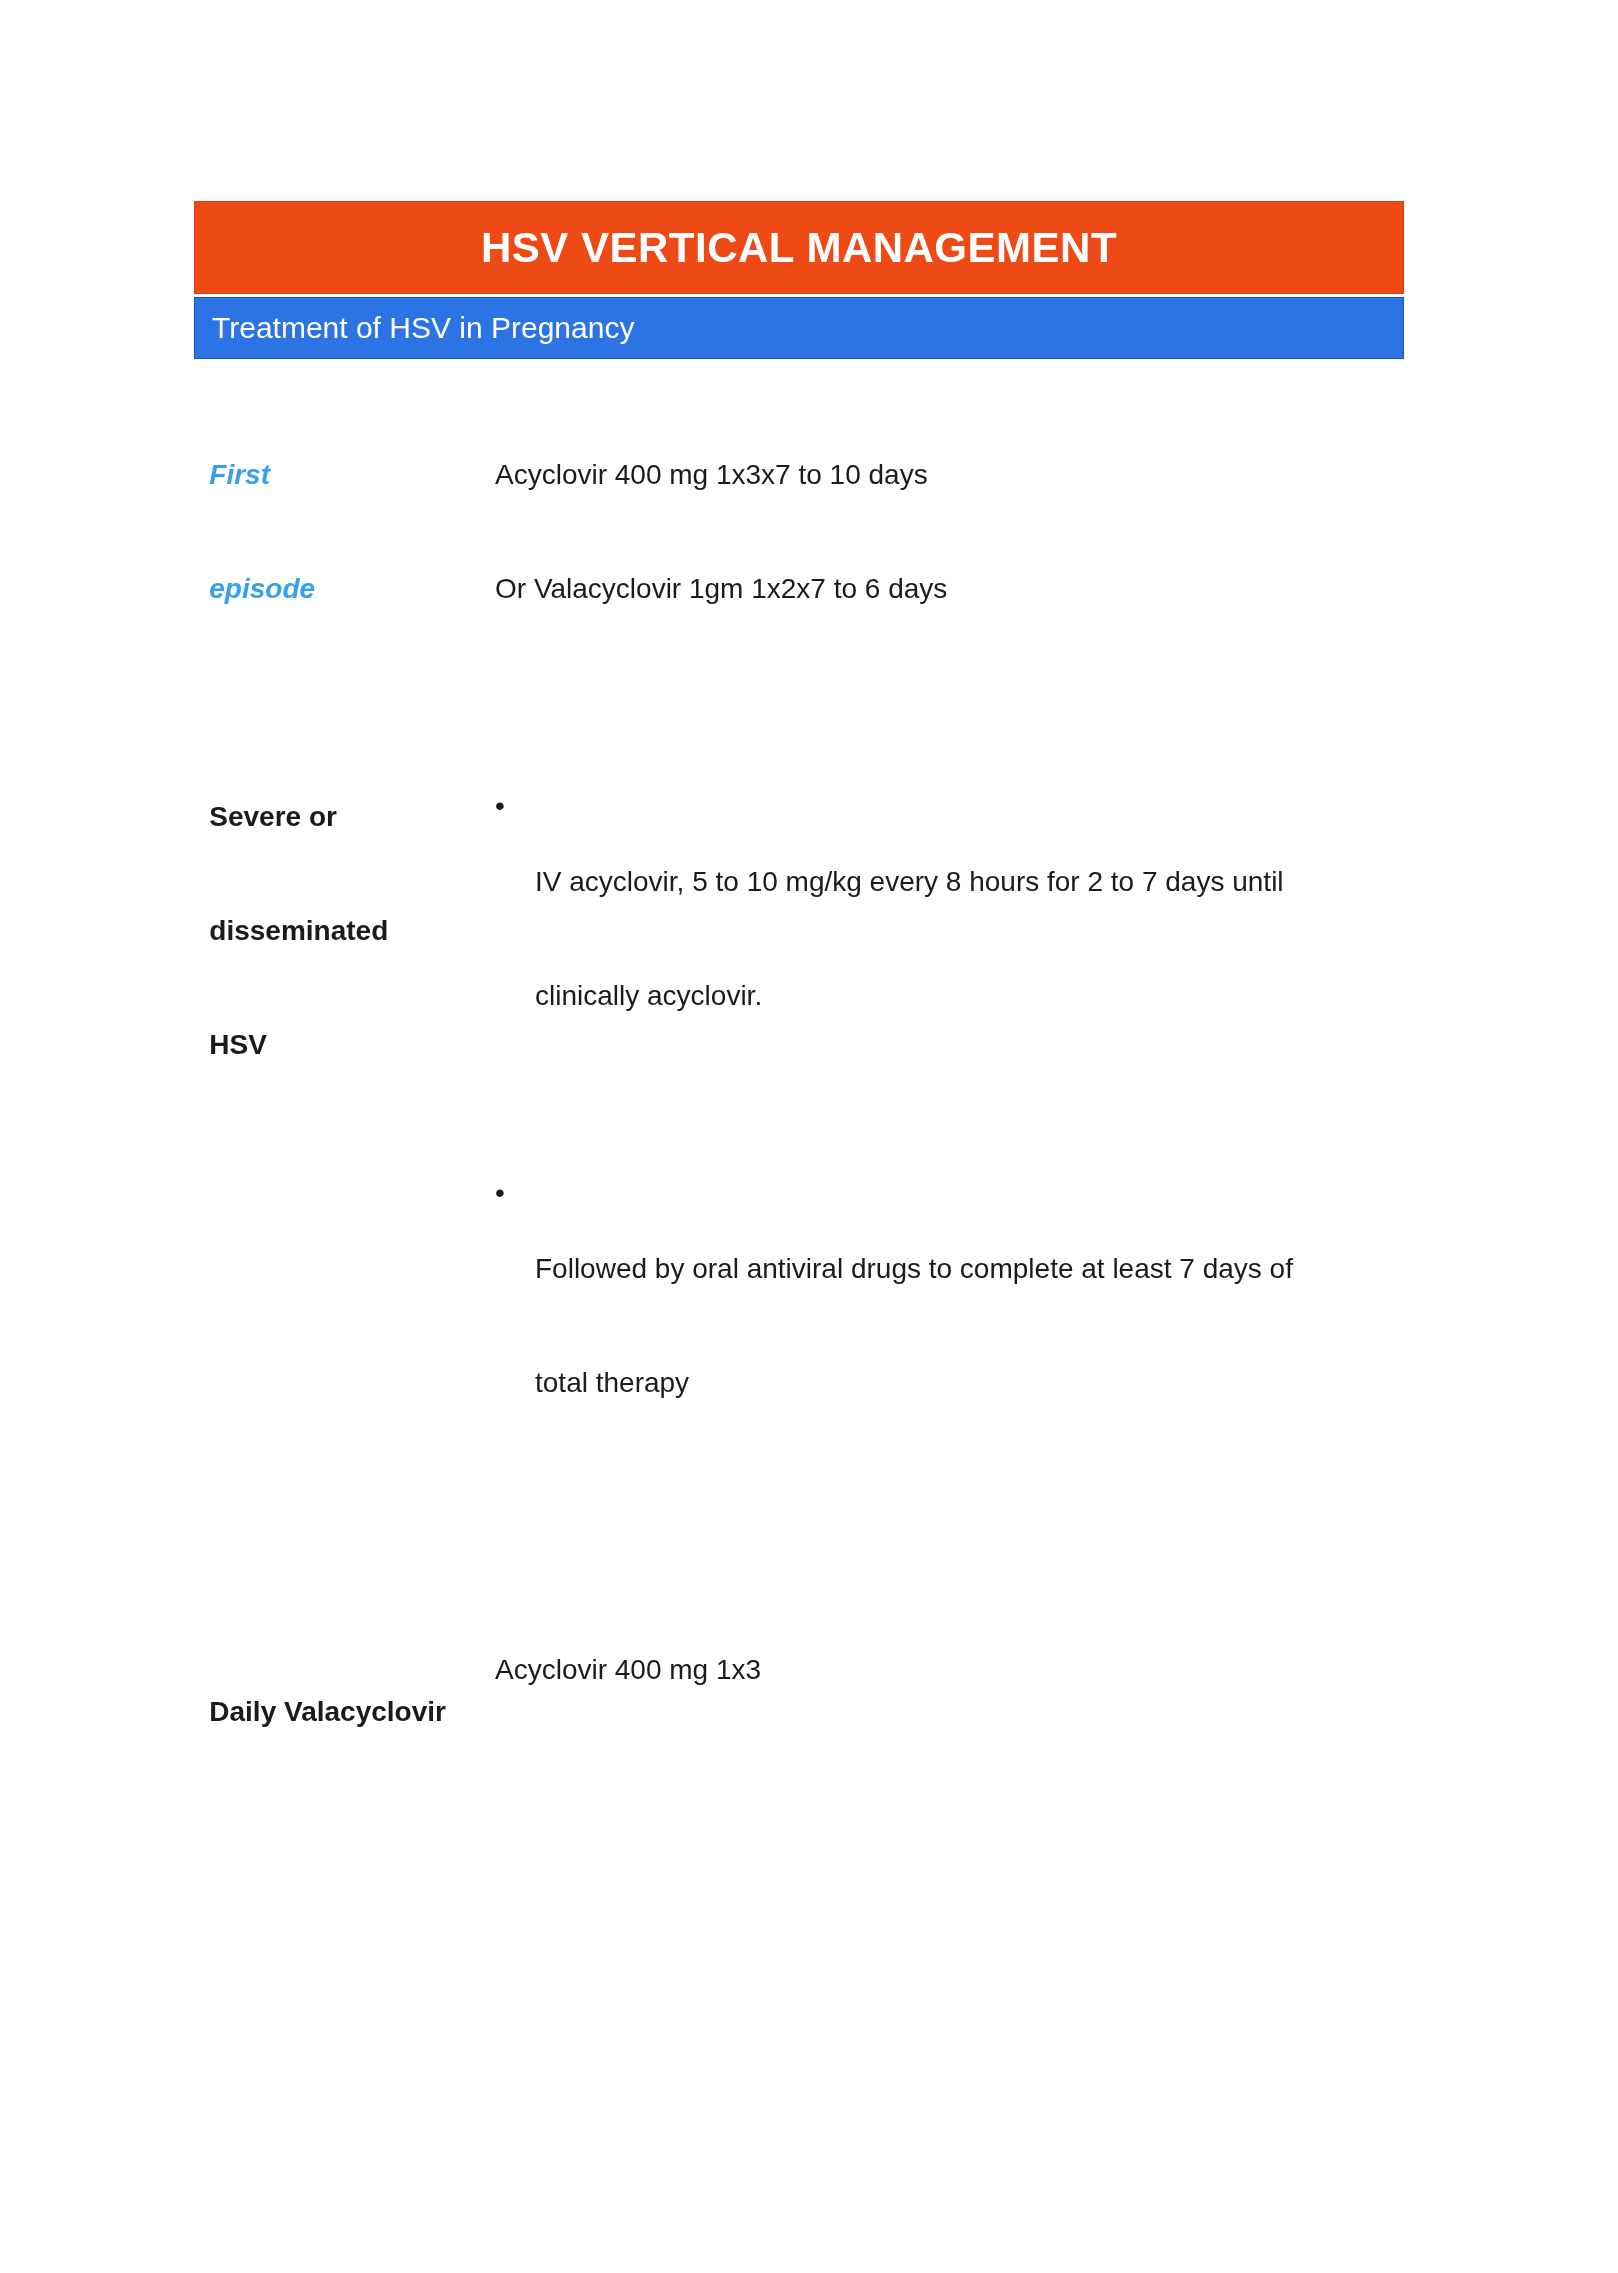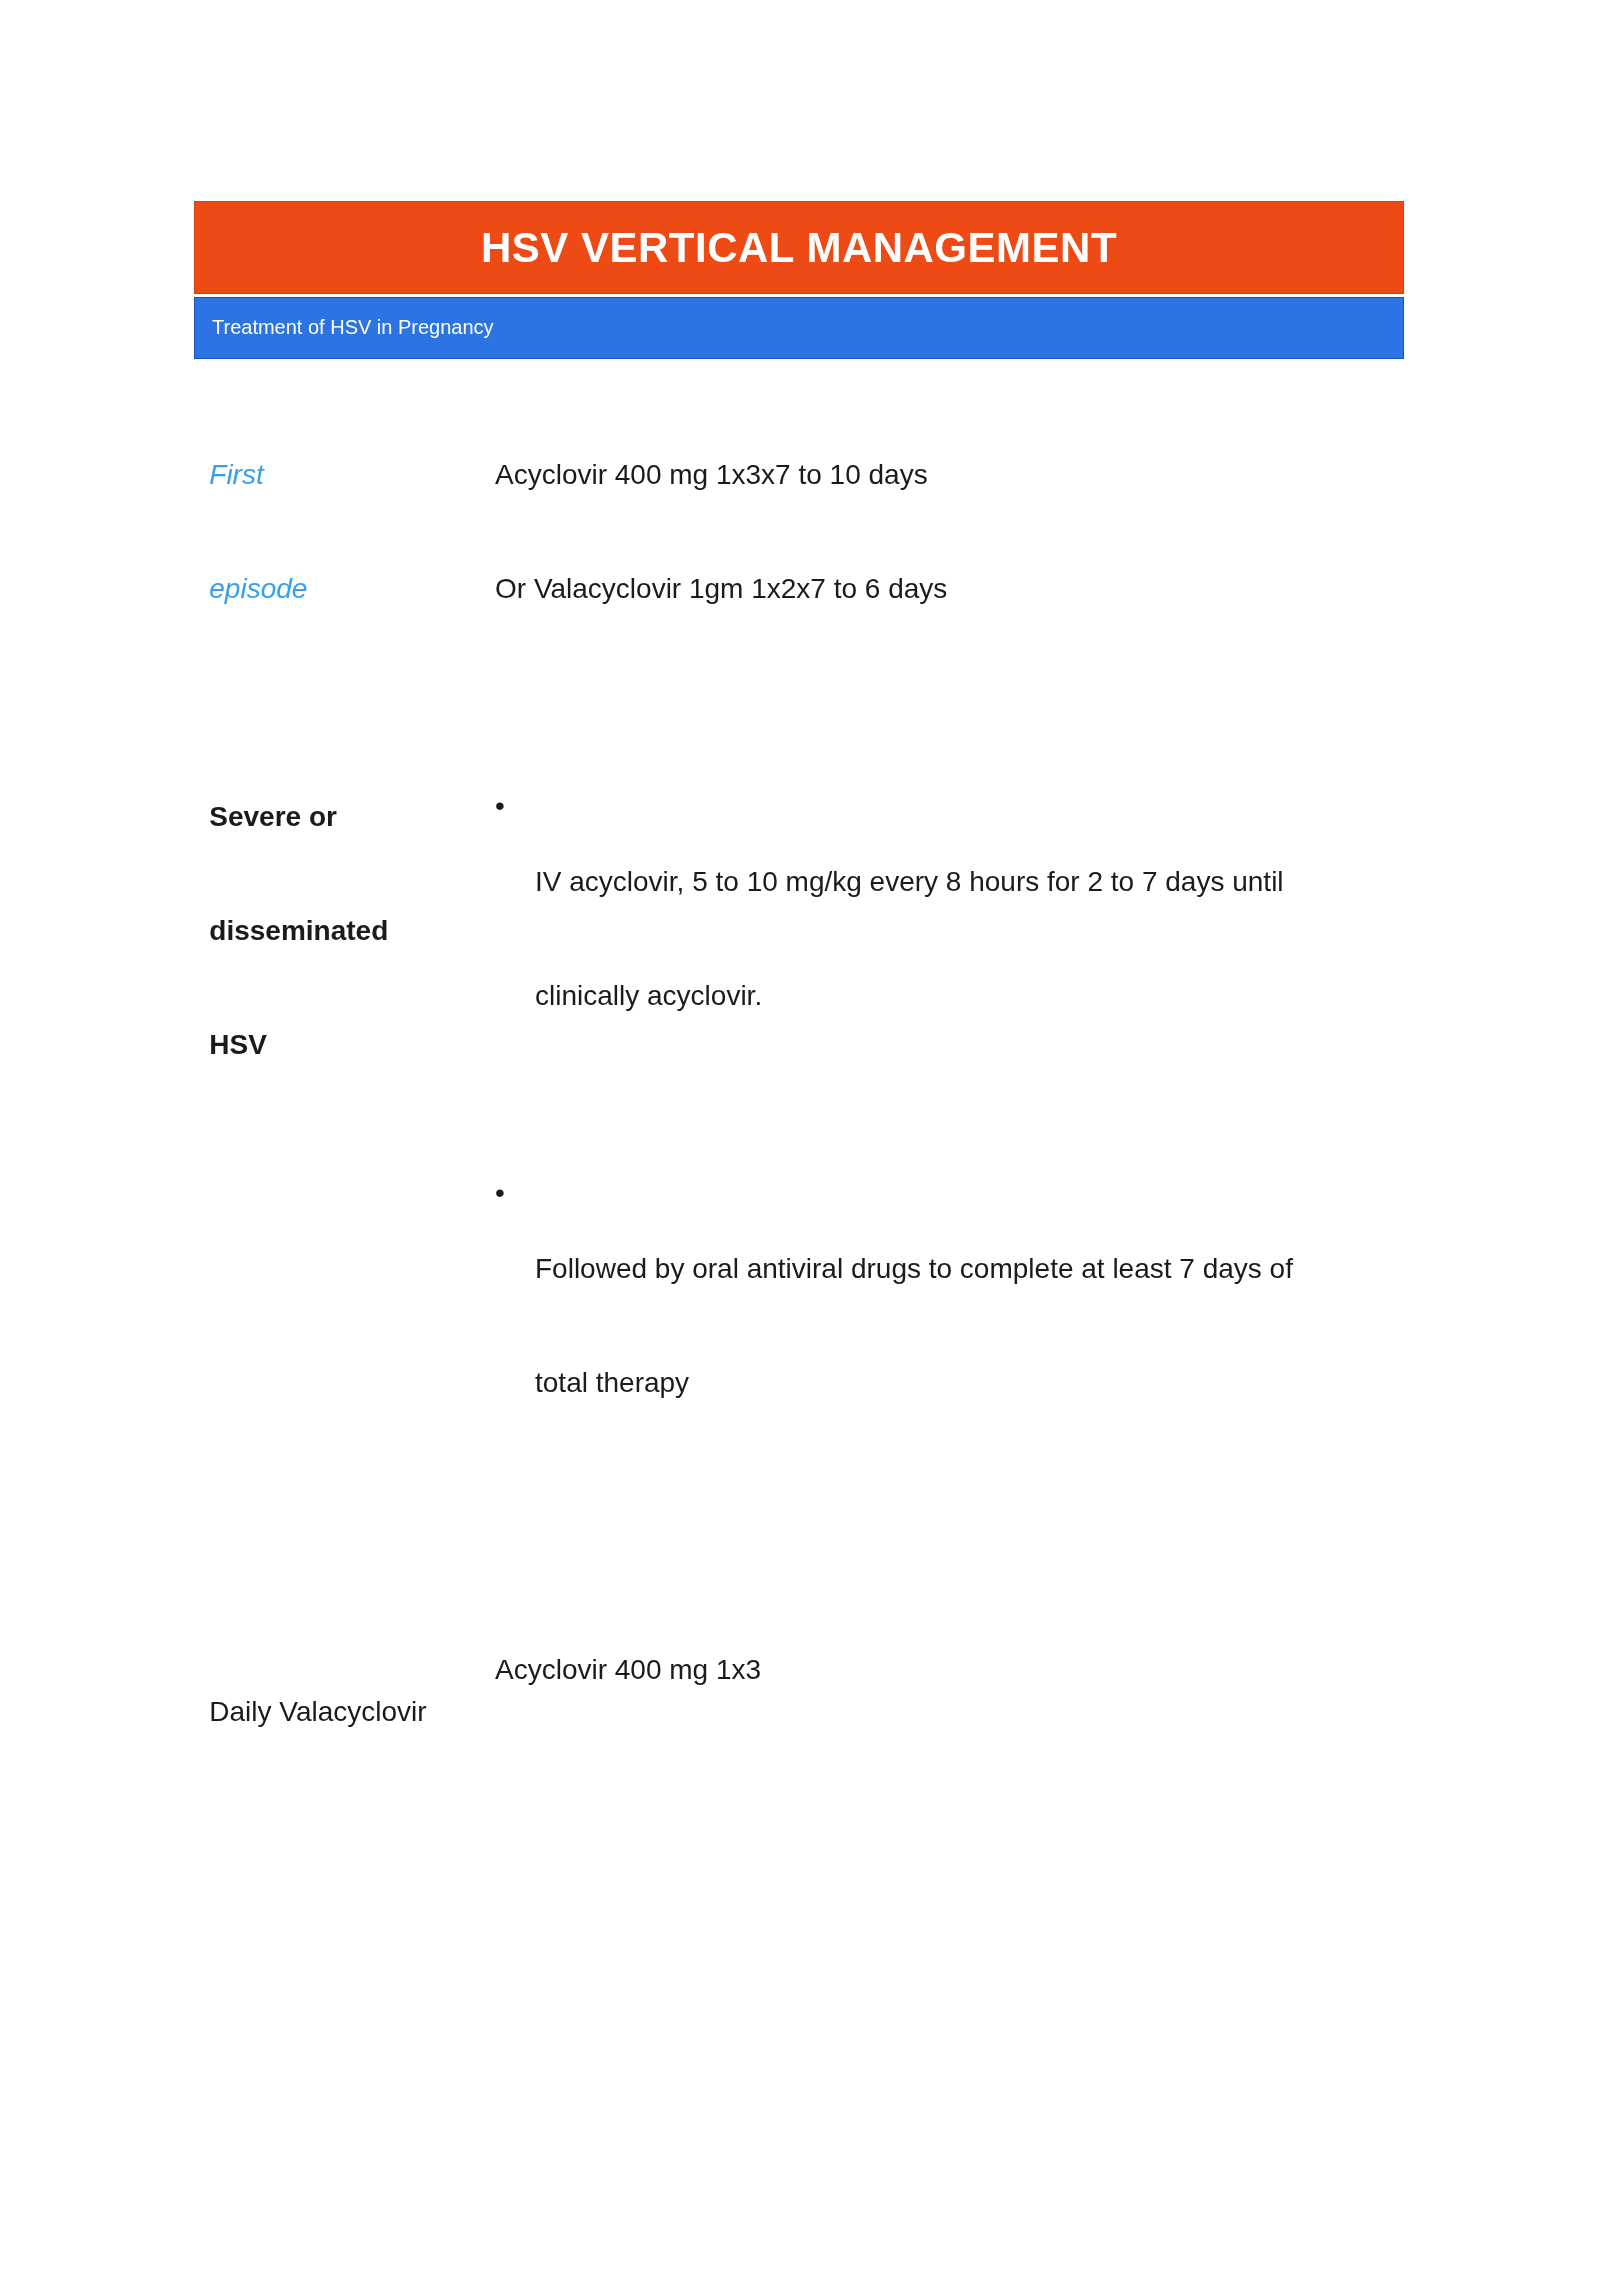--- a/index.html
+++ b/index.html
@@ -20,25 +20,25 @@
     background:#ee4a15;border:1.9px solid #d6400a;
     display:flex;align-items:center;justify-content:center;
   }
   .orange-bar .t{color:#ffffff;font-weight:bold;font-size:42px;letter-spacing:0.5px;}
   .blue-bar{
     margin-top:2.9px;height:62px;box-sizing:border-box;
     background:#2c73e3;border:1.9px solid #1a53c0;
     display:flex;align-items:center;
     padding-left:17px;
   }
-  .blue-bar .t{color:#ffffff;font-size:20px;}
+  .blue-bar .t{color:#ffffff;font-size:30px;}
 
   
   .trow{display:flex;font-size:28px;line-height:38px;white-space:pre-wrap;}
-  .tlabel{flex:0 0 301px;box-sizing:border-box;padding-left:15.3px;}
+  .tlabel{flex:0 0 301px;box-sizing:border-box;padding-left:15.3px;font-weight:bold;}
   .tcontent{flex:1;}
   .lab-first{color:#35a0ee;font-style:italic;}
   .lab-severe{font-weight:bold;}
   .lab-recurrent{color:#e8502b;font-style:italic;}
   .row1{margin-top:21px;}
   .row2{margin-top:27px;}
   .row3{margin-top:69px;line-height:40px;}
   .row4{margin-top:21px;}
   .row2 .tlabel{padding-top:11.5px;}
   .row3 .tlabel{padding-top:19px;}

